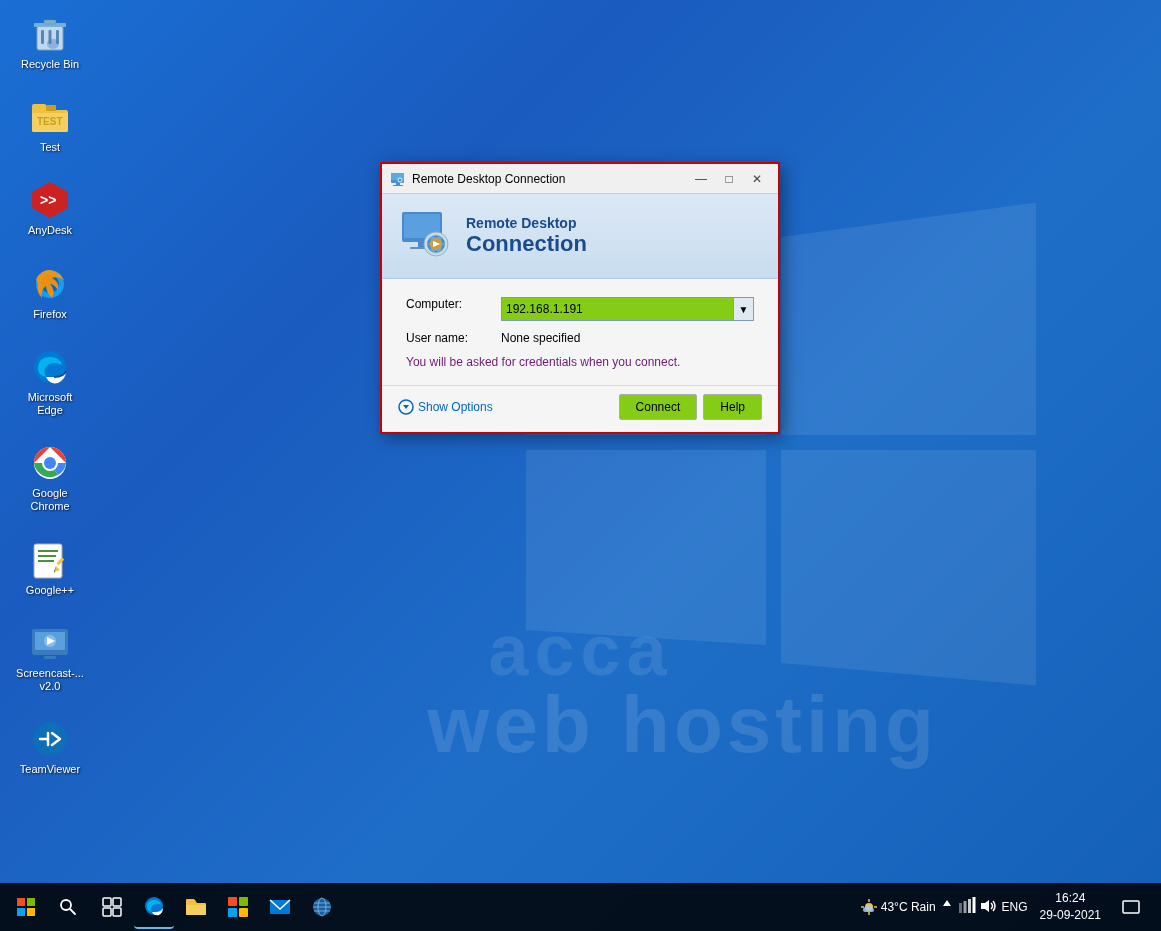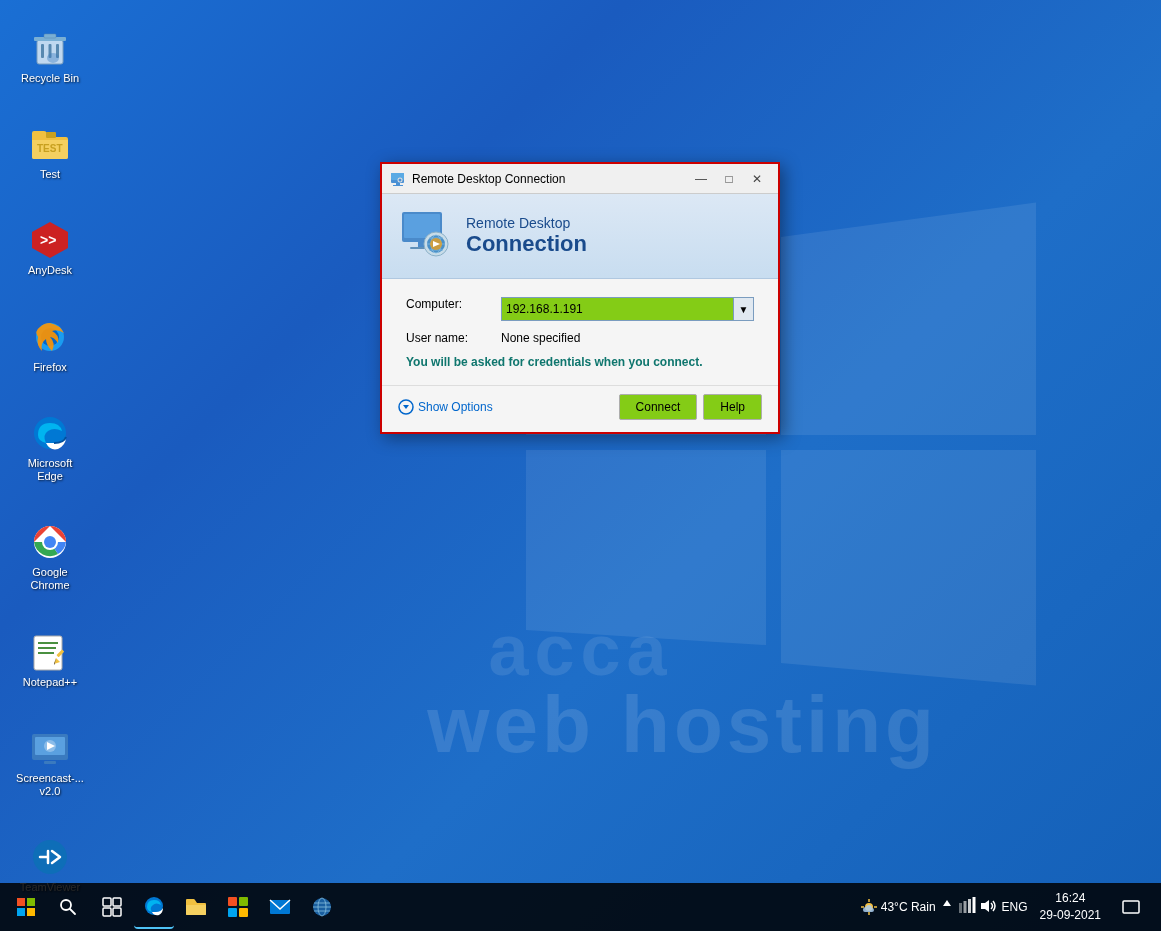--- a/index.html
+++ b/index.html
@@ -55,25 +55,25 @@
       color: rgba(255,255,255,0.10);
       letter-spacing: 6px;
       white-space: nowrap;
       pointer-events: none;
       user-select: none;
     }
 
     
     .desktop-icons {
       position: absolute;
-      top: 22px;
+      top: 8px;
       left: 10px;
       display: flex;
       flex-direction: column;
-      gap: 27px;
+      gap: 14px;
     }
 
     .desktop-icon {
       display: flex;
       flex-direction: column;
       align-items: center;
       width: 80px;
       padding: 6px;
       cursor: pointer;
       border-radius: 4px;
@@ -305,24 +305,23 @@
       font-size: 10px;
     }
 
     .form-value {
       font-size: 12px;
       color: #000;
     }
 
     .form-hint {
       font-size: 12px;
-      color: #0f766e;
+      color: #701a75;
       margin-top: 6px;
       margin-bottom: 4px;
-      font-weight: bold;
     }
 
     
     .dialog-footer {
       background: #f5f5f5;
       padding: 8px 16px 12px 16px;
       display: flex;
       align-items: center;
       border-top: 1px solid #ddd;
     }
@@ -466,21 +465,21 @@
           <rect x="4" y="4" width="28" height="34" rx="2" fill="#ffffff" stroke="#aaa" stroke-width="1"></rect>
           <rect x="8" y="10" width="20" height="2" fill="#4a9040"></rect>
           <rect x="8" y="15" width="18" height="2" fill="#4a9040"></rect>
           <rect x="8" y="20" width="16" height="2" fill="#4a9040"></rect>
 
           <rect x="26" y="20" width="8" height="3" rx="0.5" fill="#f0c040" transform="rotate(-45 30 21)"></rect>
           <polygon points="24,32 26,26 30,30" fill="#f0c040"></polygon>
           <polygon points="24,32 26,26 24.5,33" fill="#444"></polygon>
         </svg>
       </div>
-      <span class="icon-label">Notepad++</span>
+      <span class="icon-label">Google++</span>
     </div>
 
     <div class="desktop-icon">
       <div class="icon-img">
         <svg width="40" height="40" viewBox="0 0 40 40" xmlns="http://www.w3.org/2000/svg">
           <rect x="2" y="6" width="36" height="26" rx="2" fill="#3a7abf"></rect>
           <rect x="5" y="9" width="30" height="18" rx="1" fill="#5aa0e0"></rect>
           <circle cx="20" cy="18" r="6" fill="white" opacity="0.3"></circle>
           <polygon points="17,14 17,22 25,18" fill="white"></polygon>
           <rect x="14" y="33" width="12" height="3" rx="1" fill="#3a7abf"></rect>
@@ -538,21 +537,21 @@
             <line x1="29" y1="34" x2="47" y2="34" stroke="#88bce0" stroke-width="0.8"></line>
             <line x1="31" y1="28" x2="45" y2="28" stroke="#88bce0" stroke-width="0.8"></line>
             <line x1="31" y1="40" x2="45" y2="40" stroke="#88bce0" stroke-width="0.8"></line>
 
             <circle cx="38" cy="34" r="6" fill="#e8a020" opacity="0.8"></circle>
             <polygon points="35,31 35,37 42,34" fill="white"></polygon>
           </svg>
         </div>
 
         <div>
-          <div style="font-size:14px; color:#1a4b8c; font-weight:400;">Remote Desktop</div>
+          <div style="font-size:14px; color:#1a4b8c; font-weight:700;">Remote Desktop</div>
           <div style="font-size:22px; color:#1a4b8c; font-weight:700;">Connection</div>
         </div>
       </div>
 
       <div class="dialog-body">
 
         <div class="form-row">
           <span class="form-label">Computer:</span>
           <div class="form-input-wrapper">
             <input type="text" class="form-select" value="192.168.1.191" style="flex: 1 1 0%; height: 24px; border: 1px solid rgb(122, 156, 191); background: #84cc16; font-size: 12px; padding: 0px 4px; font-family: inherit;">

